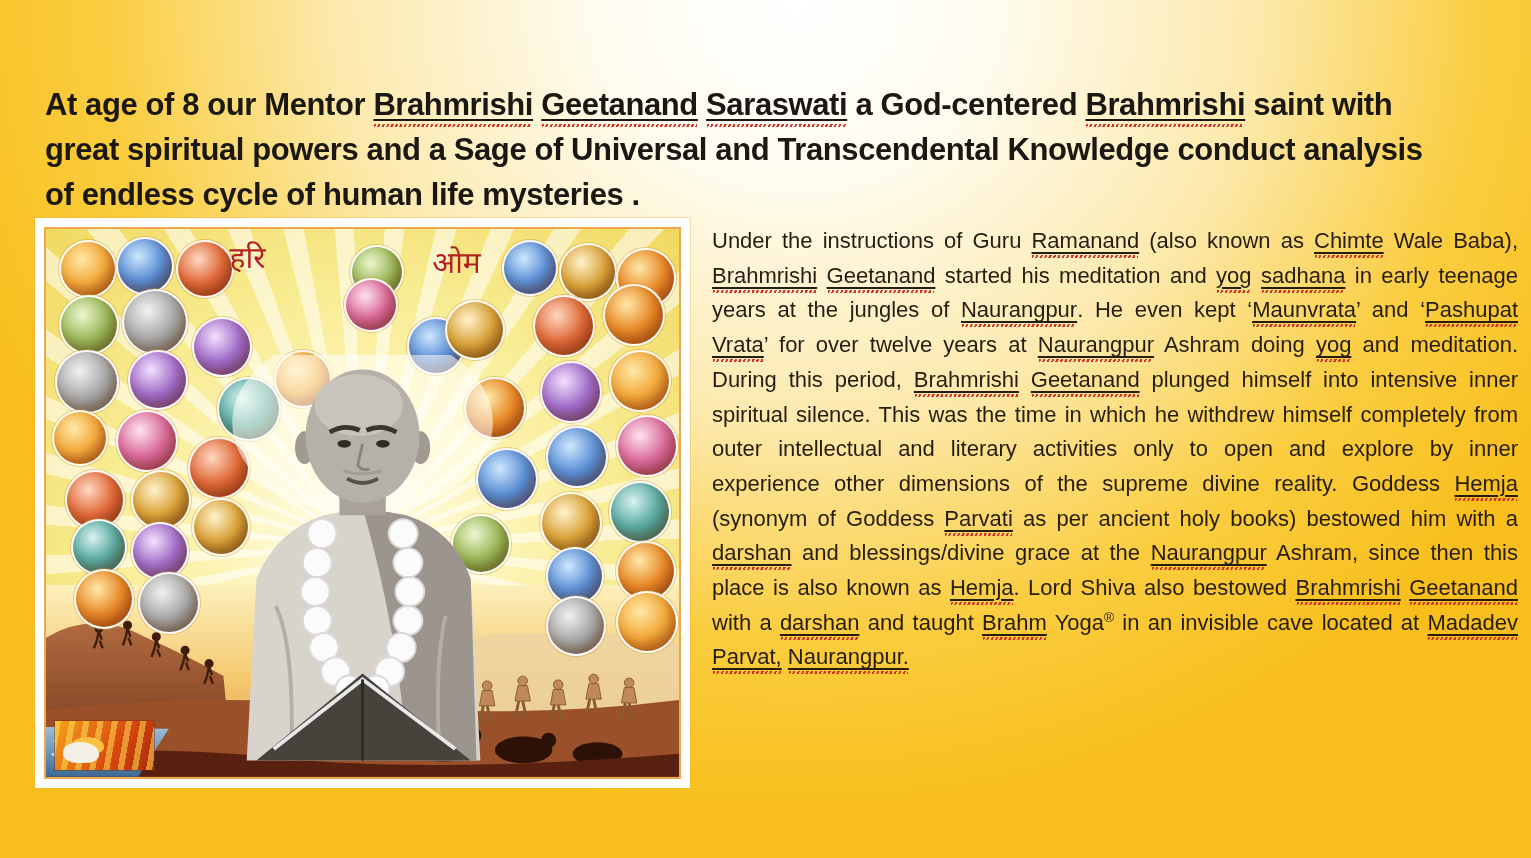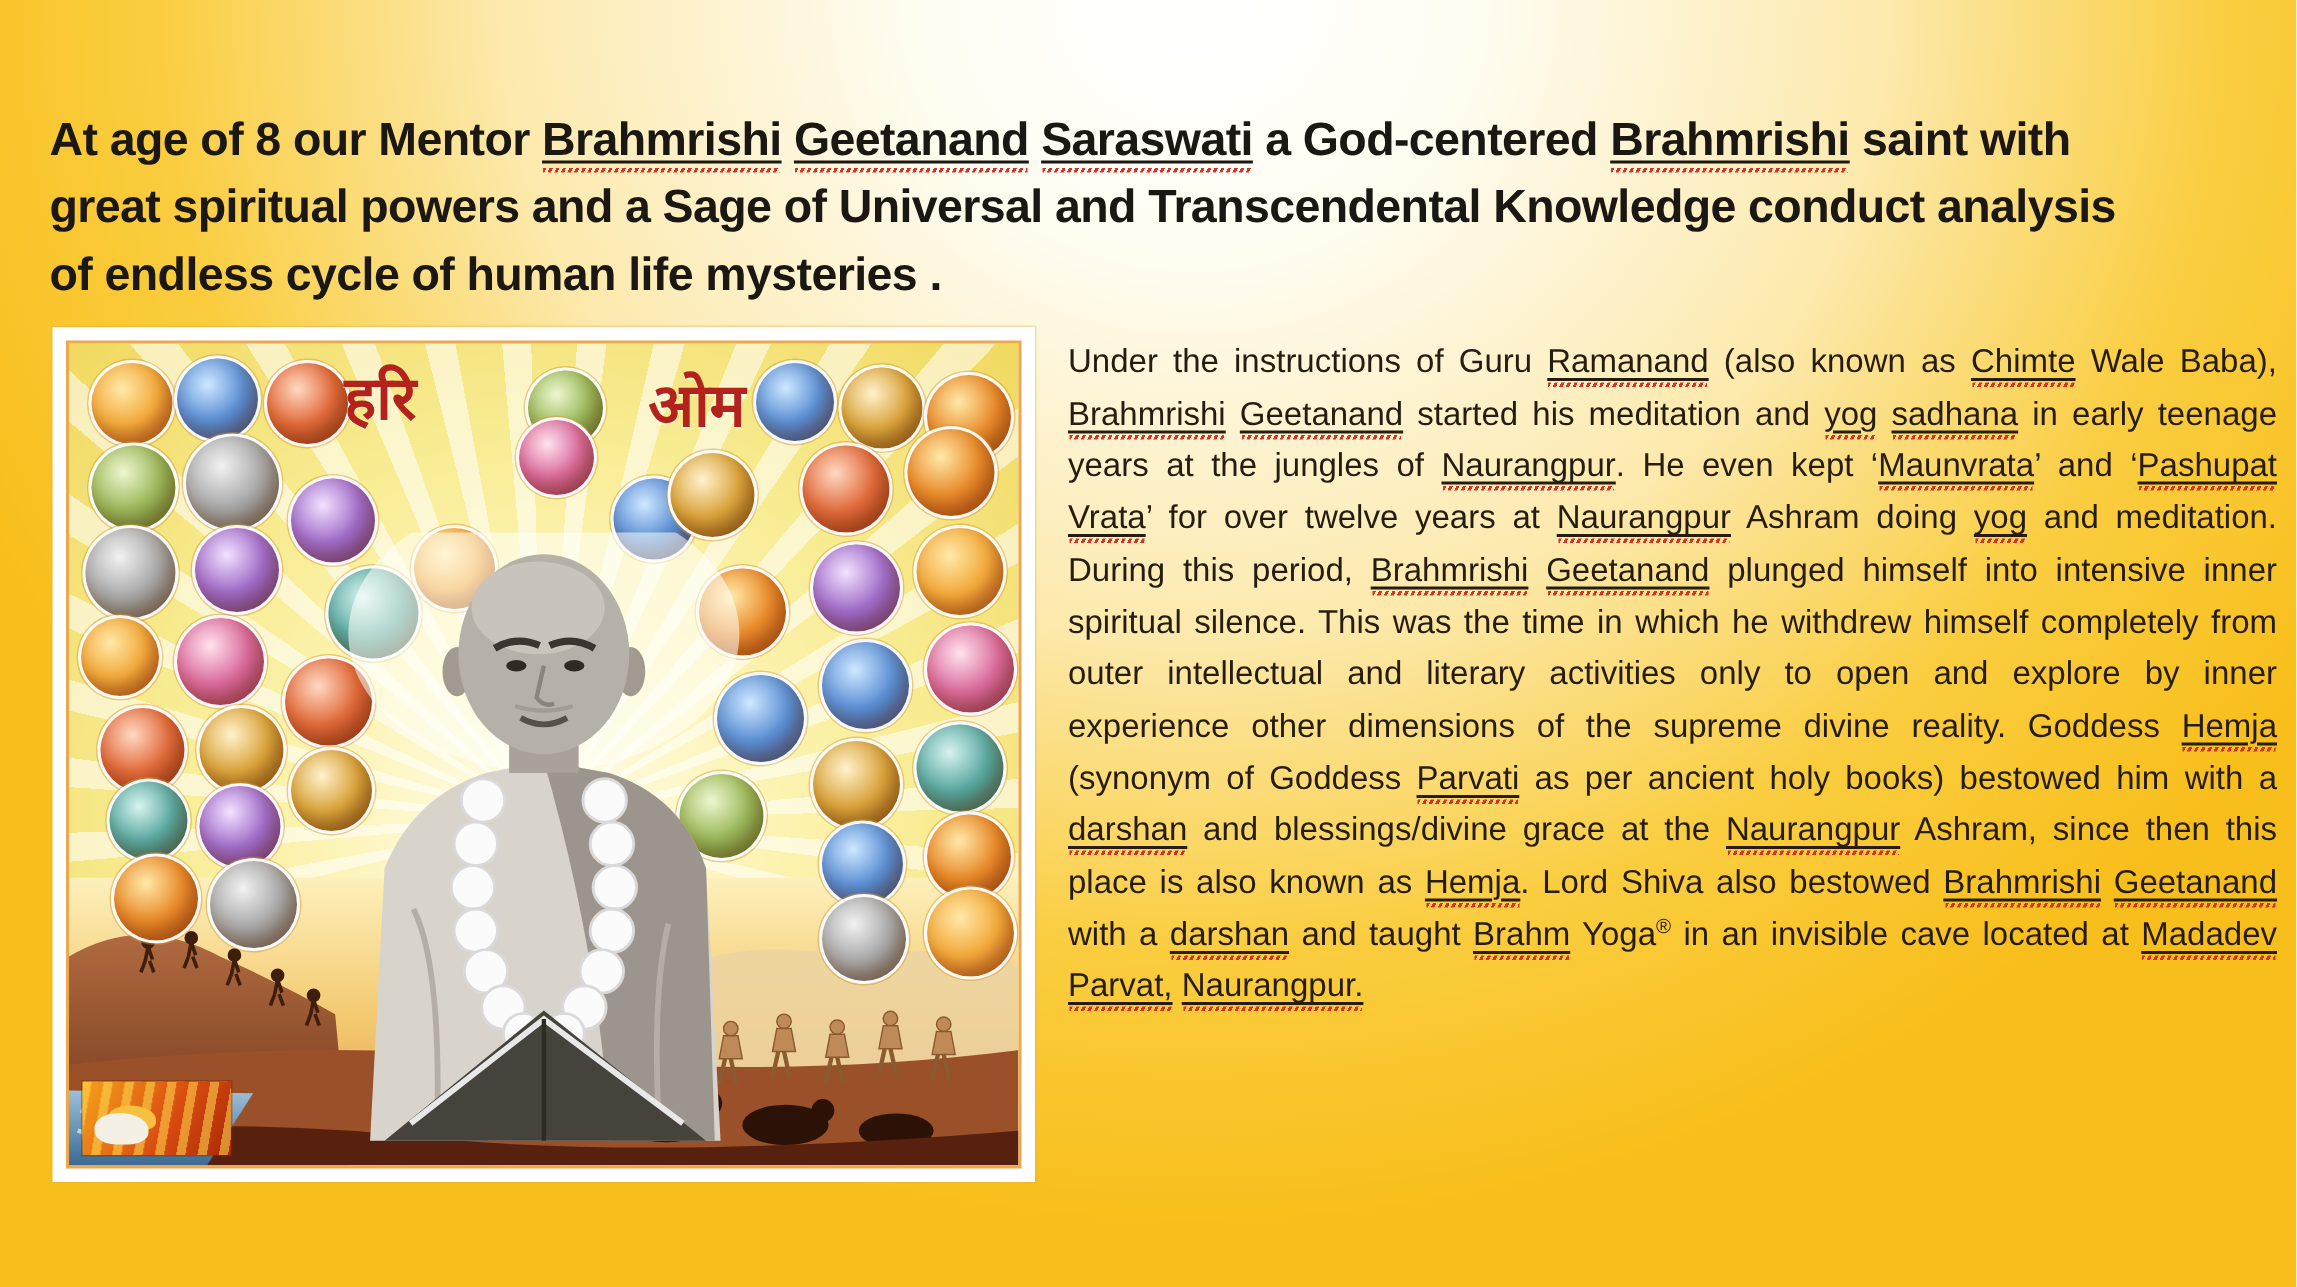--- a/index.html
+++ b/index.html
@@ -10,21 +10,21 @@
   .slide{
     position:relative;width:1531px;height:858px;overflow:hidden;
     background:
       radial-gradient(ellipse 58% 95% at 52% 0%,
         #ffffff 0%, #fffcf0 22%, #fce9ac 52%, #facd3f 78%,
         var(--gold-edge,#f8bf1c) 100%);
   }
 
   
   .heading{
-    position:absolute;left:33px;top:70px;width:1486px;margin:0;
+    position:absolute;left:33px;top:70px;width:1486px;margin:12px;
     font-size:31px;font-weight:bold;line-height:45px;letter-spacing:-0.4px;
     color:var(--text-heading,#1b1713);
   }
 
   
   .body-text{
     position:absolute;left:712px;top:224px;width:806px;margin:0;
     font-size:22px;line-height:34.7px;text-align:justify;
     color:var(--text-body,#261d10);
   }
@@ -53,21 +53,21 @@
   .art-inner{
     position:relative;width:100%;height:100%;overflow:hidden;
     border:2px solid var(--frame-orange,#eca84f);box-sizing:border-box;
     background:
       repeating-conic-gradient(from 4deg at 50% 58%,
         rgba(255,255,255,.55) 0deg 3.5deg, rgba(255,255,255,0) 3.5deg 9deg),
       radial-gradient(circle at 50% 58%,
         #fffdf0 0%, #fdf4b6 32%, #f8ec92 58%, #f4e177 80%, #f1d95f 100%);
   }
   .deva{
-    position:absolute;z-index:4;font-weight:bold;font-size:40px;
+    position:absolute;z-index:4;font-weight:normal;font-size:30px;
     color:var(--deva-red,#b3231c);text-shadow:0 1px 0 rgba(255,255,255,.6);
   }
   .deva.hari{left:29%;top:1.2%;}
   .deva.om{left:61%;top:2.2%;}
 
   .medallion{
     position:absolute;z-index:2;border-radius:50%;
     border:2px solid rgba(255,255,255,.95);
     box-shadow:0 0 0 1px rgba(205,150,45,.45), inset -4px -6px 10px rgba(120,60,10,.35);
   }

